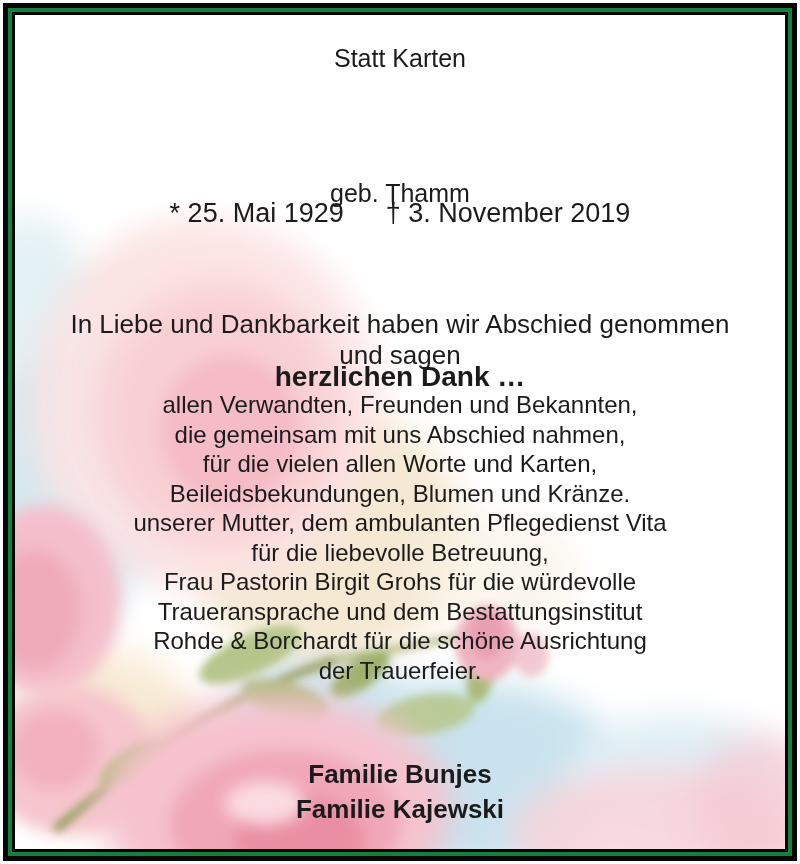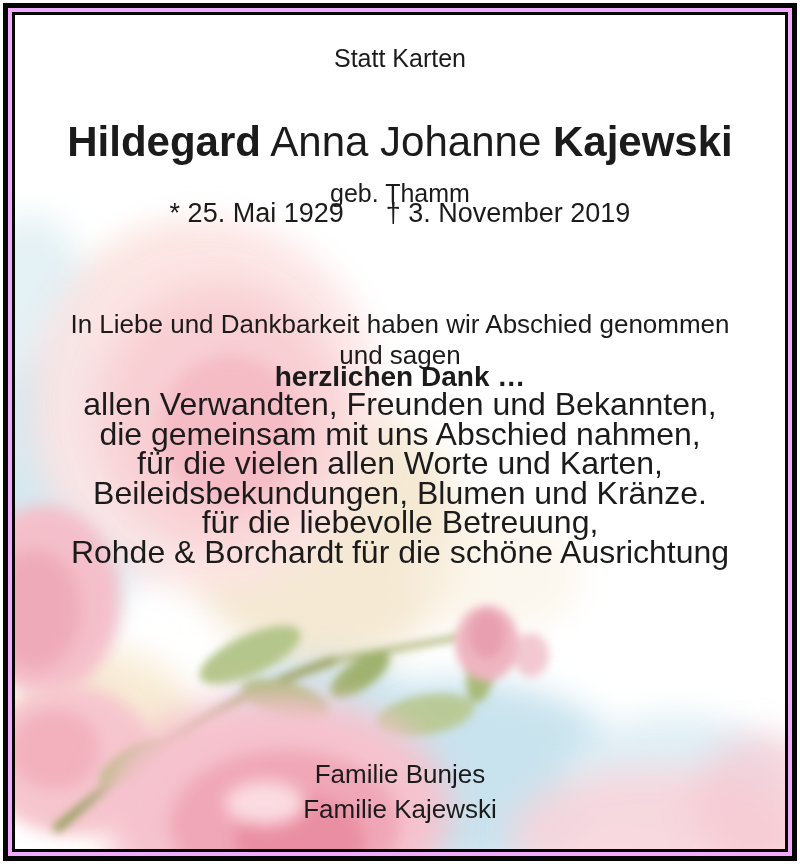--- a/index.html
+++ b/index.html
@@ -14,21 +14,21 @@
     box-sizing: border-box;
     background: #ffffff;
     padding: 3px;
   }
   .outer-frame {
     box-sizing: border-box;
     width: 100%;
     height: 100%;
     border: 5px solid #060606;
     padding: 4px;
-    background: #f0abfc;
+    background: #15803d;
   }
   .inner-frame {
     box-sizing: border-box;
     position: relative;
     width: 100%;
     height: 100%;
     border: 3px solid #060606;
     overflow: hidden;
     background: #ffffff;
   }
@@ -49,22 +49,22 @@
   .content > div { position: absolute; left: 0; right: 0; text-align: center; }
 
   .pre-header   { top: 29px;  font-size: 25px; line-height: 28px; }
   .name-line    { top: 103px; font-size: 42px; line-height: 48px; font-weight: 400; white-space: nowrap; }
   .name-line .b { font-weight: 700; }
   .maiden       { top: 164px; font-size: 25px; line-height: 28px; }
   .dates        { top: 183px; font-size: 27px; line-height: 30px; white-space: nowrap; }
   .dates-gap    { display: inline-block; width: 42px; }
   .intro        { top: 254px; font-size: 26px; line-height: 31px; margin-top: 40px; }
   .thanks-head  { top: 322px; font-size: 28px; line-height: 32px; font-weight: 700; margin-top: 24px; }
-  .body-text    { top: 375px; font-size: 32px; line-height: 29.5px; }
-  .signatures   { top: 742px; font-size: 26px; line-height: 35px; font-weight: 400; }
+  .body-text    { top: 375px; font-size: 24px; line-height: 29.5px; }
+  .signatures   { top: 742px; font-size: 26px; line-height: 35px; font-weight: 700; }
 </style>
 </head>
 <body>
 
 <div class="card">
   <div class="outer-frame">
     <div class="inner-frame">
 
       <svg class="bg" viewBox="0 0 770 834" xmlns="http://www.w3.org/2000/svg" preserveAspectRatio="none">
         <defs>
@@ -136,40 +136,43 @@
         <g filter="url(#soft-big)">
           <ellipse cx="640" cy="818" rx="145" ry="65" fill="#f9d4db" opacity="0.85"></ellipse>
           <ellipse cx="748" cy="790" rx="72" ry="70" fill="#f6c8d2" opacity="0.7"></ellipse>
         </g>
       </svg>
 
       <div class="content">
 
         <div class="pre-header">Statt Karten</div>
 
-        <div class="name-line"><span class="b">Hildegard</span> <span>Anna Johanne</span> <span class="b">Kajewski</span></div>
 
         <div class="maiden">geb. Thamm</div>
 
         <div class="dates"><span>* 25. Mai 1929</span><span class="dates-gap"></span><span>† 3. November 2019</span></div>
 
         <div class="intro">
           <div>In Liebe und Dankbarkeit haben wir Abschied genommen</div>
           <div>und sagen</div>
         </div>
 
         <div class="thanks-head">herzlichen Dank …</div>
 
         <div class="body-text">
           <div>allen Verwandten, Freunden und Bekannten,</div>
           <div>die gemeinsam mit uns Abschied nahmen,</div>
           <div>für die vielen allen Worte und Karten,</div>
           <div>Beileidsbekundungen, Blumen und Kränze.</div>
+          <div>unserer Mutter, dem ambulanten Pflegedienst Vita</div>
           <div>für die liebevolle Betreuung,</div>
+          <div>Frau Pastorin Birgit Grohs für die würdevolle</div>
+          <div>Traueransprache und dem Bestattungsinstitut</div>
           <div>Rohde &amp; Borchardt für die schöne Ausrichtung</div>
+          <div>der Trauerfeier.</div>
         </div>
 
         <div class="signatures">
           <div>Familie Bunjes</div>
           <div>Familie Kajewski</div>
         </div>
 
       </div>
     </div>
   </div>

